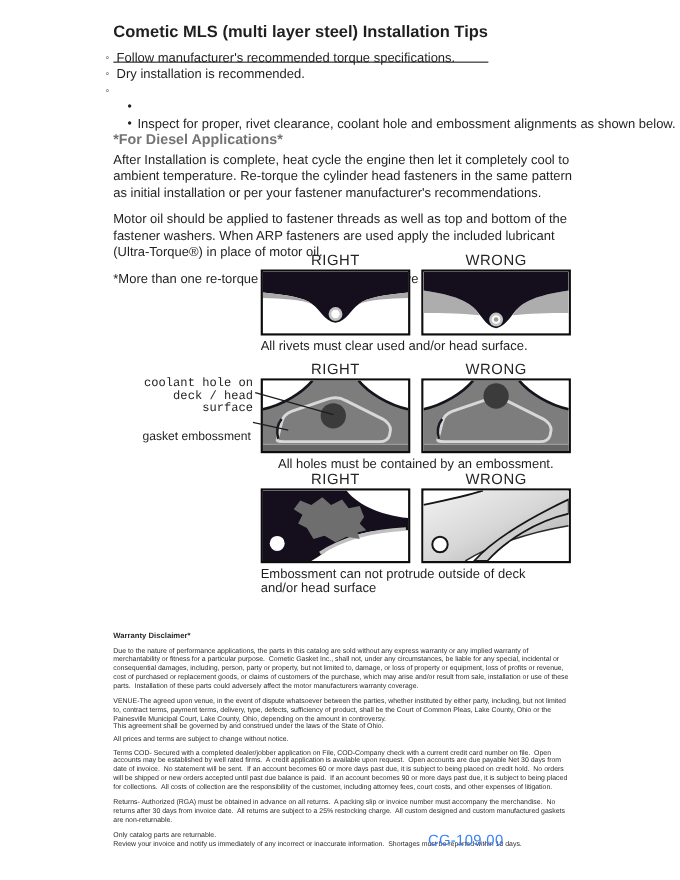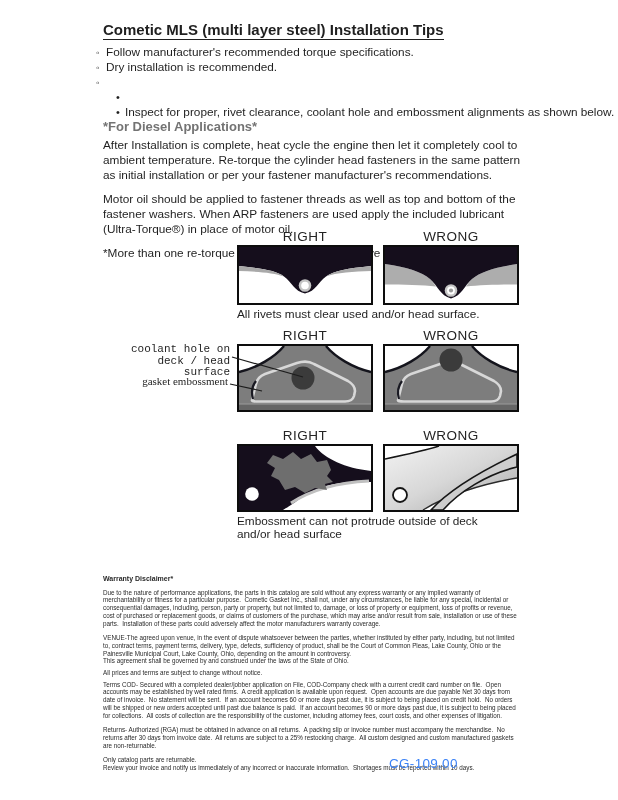--- a/index.html
+++ b/index.html
@@ -1,20 +1,20 @@
 <!DOCTYPE html>
 <html><head>
 <meta charset="utf-8">
 <style>
   html,body{margin:0;padding:0;background:#ffffff;}
   .page{position:relative;width:618px;height:800px;background:#ffffff;
         font-family:"Liberation Sans",sans-serif;color:#1f1f1f;overflow:hidden;}
 
   .title{position:absolute;left:103px;top:21px;font-size:15px;font-weight:bold;}
-  .title span{border-bottom:1.6px solid #1f1f1f;padding-bottom:1px;}
+  .title span{border-bottom:1.6px solid #1f1f1f;padding-bottom:18px;}
 
   .tips{position:absolute;left:96px;top:45px;font-size:11.8px;line-height:15px;}
   .tip{display:flex;}
   .tip .mk{width:10px;flex:0 0 10px;font-size:10px;}
   .tip.sub{margin-left:20px;}
   .tip.sub .mk{width:9px;flex:0 0 9px;font-size:11px;}
 
   .diesel{position:absolute;left:103px;top:119px;width:424px;}
   .diesel h2{margin:0 0 4px 0;font-size:13px;font-weight:bold;color:#737373;}
   .diesel p{margin:0 0 9px 0;font-size:11.8px;line-height:15px;white-space:pre-wrap;}
@@ -23,21 +23,21 @@
   .dg1{top:229px;} .dg2{top:328px;} .dg3{top:428px;}
   .dlabels{display:flex;gap:10px;font-size:13.5px;color:#242424;height:15px;}
   .dlabels span{width:136px;text-align:center;letter-spacing:0.5px;}
   .dboxes{display:flex;gap:10px;margin-top:1px;}
   .dbox{width:132px;height:auto;border:2px solid #0d0d0d;background:#fff;display:block;}
   .dcaption{margin-top:3px;font-size:11.8px;line-height:13px;white-space:pre-wrap;}
   .dcaption.center{text-align:center;}
 
   .anno{position:absolute;text-align:right;font-size:11px;line-height:11.5px;white-space:pre-wrap;color:#1f1f1f;}
   .anno-coolant{left:112px;top:344px;width:118px;font-family:Liberation Mono, monospace;}
-  .anno-emboss{left:100px;top:376px;width:128px;font-family:Liberation Serif, serif;}
+  .anno-emboss{left:100px;top:392px;width:128px;}
   .anno-lines{position:absolute;left:110px;top:340px;width:200px;height:62px;z-index:5;}
 
   .legal{position:absolute;left:103px;top:575px;width:420px;font-size:6.3px;line-height:7.7px;color:#2a2a2a;}
   .legal h3{margin:0 0 6px 0;font-size:7px;font-weight:bold;}
   .legal p{margin:0 0 7px 0;white-space:pre-wrap;}
   .legal p.tight{margin-bottom:4px;}
 
   .footer-code{position:absolute;left:389px;top:756px;font-size:13.5px;letter-spacing:0.3px;color:#3b82f6;}
 </style>
 </head>
@@ -128,20 +128,21 @@
         <path d="M45,0 C36,11 18,22 0,26" stroke="#14141c" stroke-width="2.4" fill="none"></path>
         <path d="M132,0 H87 C96,11 114,22 132,26 Z" fill="#ffffff"></path>
         <path d="M87,0 C96,11 114,22 132,26" stroke="#14141c" stroke-width="2.4" fill="none"></path>
         <rect y="58" width="132" height="6" fill="#666666"></rect>
         <line x1="0" y1="58" x2="132" y2="58" stroke="#9b9b9b" stroke-width="1"></line>
         <path d="M13,54 L17,38 C18,33 21,30 26,28 L58,17 C64,15 70,15 75,18 L109,35 C114,38 116,41 116,45 L115,50 C114,53.5 111,55.5 106,55.5 L19,55.5 C15,55.5 12.5,55 13,54 Z" fill="none" stroke="#d8d8d8" stroke-width="2.6"></path>
         <path d="M14,53 C12,46 13,40 17,35" stroke="#191922" stroke-width="2.2" fill="none"></path>
         <circle cx="66" cy="14" r="11.5" fill="#3b3b3b"></circle>
       </svg>
     </div>
+    <div class="dcaption center">All holes must be contained by an embossment.</div>
   </div>
 
   <div class="anno anno-coolant">coolant hole on
 deck / head surface</div>
   <div class="anno anno-emboss">gasket embossment</div>
   <svg class="anno-lines" viewBox="0 0 200 62">
     <line x1="122" y1="17" x2="193" y2="37" stroke="#1c1c1c" stroke-width="1.2"></line>
     <line x1="120" y1="44" x2="152" y2="51" stroke="#1c1c1c" stroke-width="1.2"></line>
   </svg>
 

